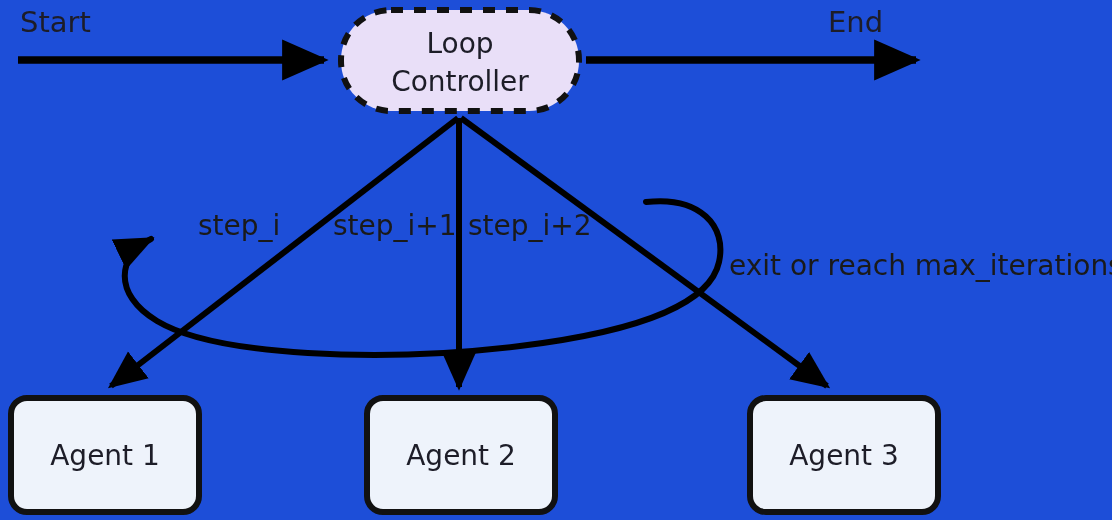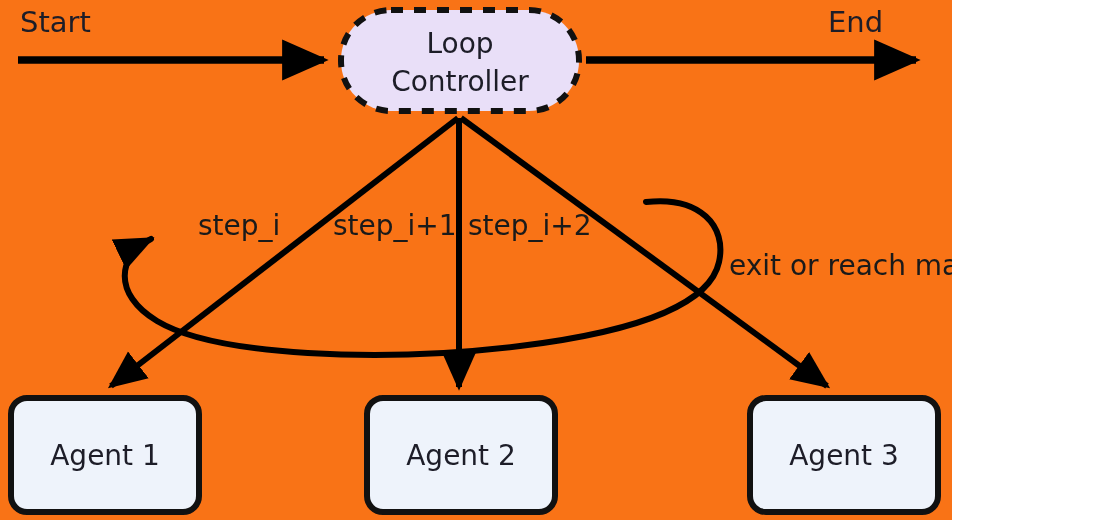--- a/index.html
+++ b/index.html
@@ -5,23 +5,23 @@
   html, body {
     margin: 0;
     padding: 0;
     background: #ffffff;
   }
   body {
     font-family: "DejaVu Sans", sans-serif;
   }
   #canvas {
     position: relative;
-    width: 952px;
+    width: 1112px;
     height: 520px;
-    background: #f97316;
+    background: #1d4ed8;
     overflow: hidden;
   }
   #diagram-svg {
     position: absolute;
     left: 0;
     top: 0;
     width: 1112px;
     height: 520px;
   }
   .node-label {

